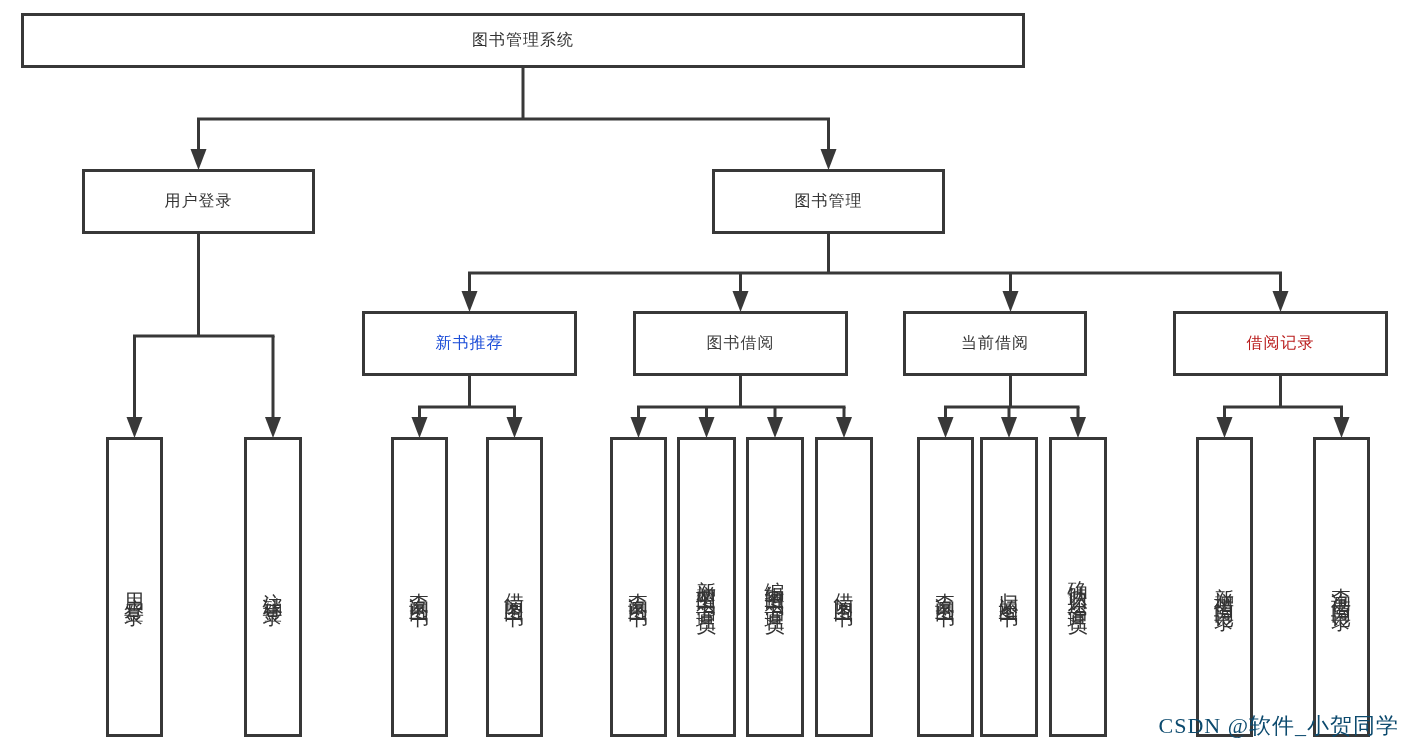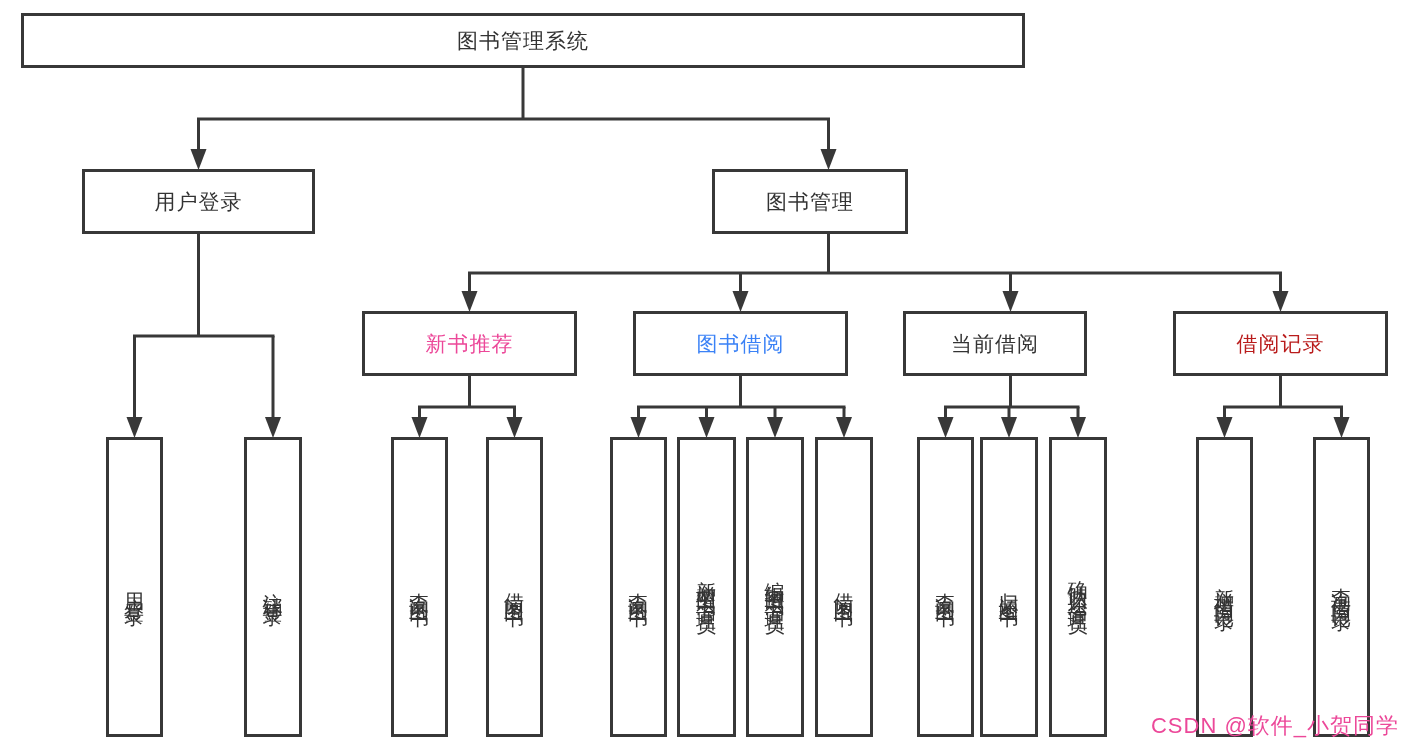--- a/index.html
+++ b/index.html
@@ -29,21 +29,21 @@
     display: flex;
     align-items: center;
     justify-content: center;
     z-index: 2;
   }
   #nodes .node .label {
     color: #333333;
     white-space: nowrap;
   }
   #nodes .node.h .label {
-    font-size: 21px;
+    font-size: 16px;
     letter-spacing: 1px;
   }
   #nodes .node.v .label {
     writing-mode: vertical-rl;
     font-size: 20px;
     letter-spacing: 5px;
     line-height: 1;
     white-space: normal;
   }
   .watermark {
@@ -115,28 +115,28 @@
       <line x1="1341.5" y1="407" x2="1341.5" y2="422" stroke="#383838" stroke-width="3"></line>
       <polygon points="1333.5,417 1349.5,417 1341.5,438" fill="#383838"></polygon>
     </svg>
   <div id="nodes">
       <div class="node h" style="left: 21px; top: 13px; width: 1004px; height: 55px; border-color: rgb(56, 56, 56);">
         <span class="label" style="color: rgb(51, 51, 51);">图书管理系统</span>
       </div>
       <div class="node h" style="left: 82px; top: 169px; width: 233px; height: 65px; border-color: rgb(56, 56, 56);">
         <span class="label" style="color: rgb(51, 51, 51);">用户登录</span>
       </div>
-      <div class="node h" style="left: 712px; top: 169px; width: 196px; height: 65px; border-color: rgb(56, 56, 56); justify-content: center;">
+      <div class="node h" style="left: 712px; top: 169px; width: 233px; height: 65px; border-color: rgb(56, 56, 56); justify-content: center;">
         <span class="label" style="color: rgb(51, 51, 51);">图书管理</span>
       </div>
       <div class="node h" style="left: 362px; top: 311px; width: 215px; height: 65px; border-color: rgb(56, 56, 56);">
-        <span class="label" style="color: #ec4899;">新书推荐</span>
+        <span class="label" style="color: #1d4ed8;">新书推荐</span>
       </div>
       <div class="node h" style="left: 633px; top: 311px; width: 215px; height: 65px; border-color: rgb(56, 56, 56);">
-        <span class="label" style="color: #3b82f6;">图书借阅</span>
+        <span class="label" style="color: #404040;">图书借阅</span>
       </div>
       <div class="node h" style="left: 903px; top: 311px; width: 184px; height: 65px; border-color: rgb(56, 56, 56);">
         <span class="label" style="color: rgb(51, 51, 51);">当前借阅</span>
       </div>
       <div class="node h" style="left: 1173px; top: 311px; width: 215px; height: 65px; border-color: rgb(56, 56, 56);">
         <span class="label" style="color: #b91c1c;">借阅记录</span>
       </div>
       <div class="node v" style="left: 106px; top: 437px; width: 57px; height: 300px; border-color: rgb(56, 56, 56);">
         <span class="label" style="color: rgb(51, 51, 51);">用户登录</span>
       </div>
@@ -170,14 +170,14 @@
       <div class="node v" style="left: 1049px; top: 437px; width: 58px; height: 300px; border-color: rgb(56, 56, 56);">
         <span class="label" style="color: rgb(51, 51, 51);">确认归还（管理员）</span>
       </div>
       <div class="node v" style="left: 1196px; top: 437px; width: 57px; height: 300px; border-color: rgb(56, 56, 56);">
         <span class="label" style="color: rgb(51, 51, 51);">新增借阅记录</span>
       </div>
       <div class="node v" style="left: 1313px; top: 437px; width: 57px; height: 300px; border-color: rgb(56, 56, 56);">
         <span class="label" style="color: rgb(51, 51, 51);">查询借阅记录</span>
       </div>
     </div>
-  <div class="watermark" style="color: #ec4899;">CSDN @软件_小贺同学</div>
+  <div class="watermark" style="color: #0c4a6e; font-family: Liberation Serif, serif;">CSDN @软件_小贺同学</div>
 </div>
 
 </body></html>

